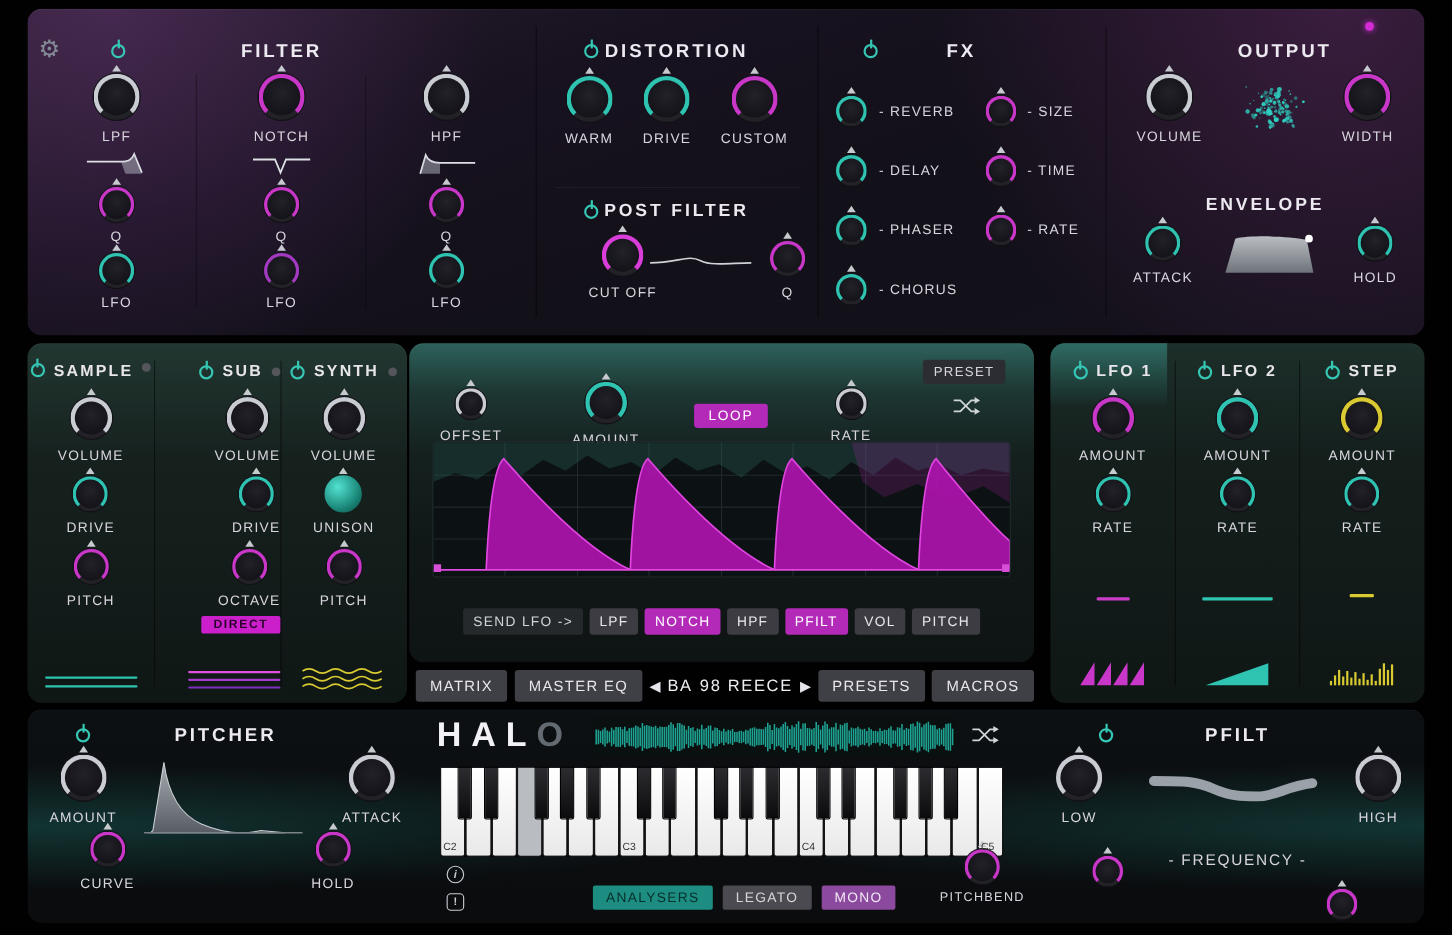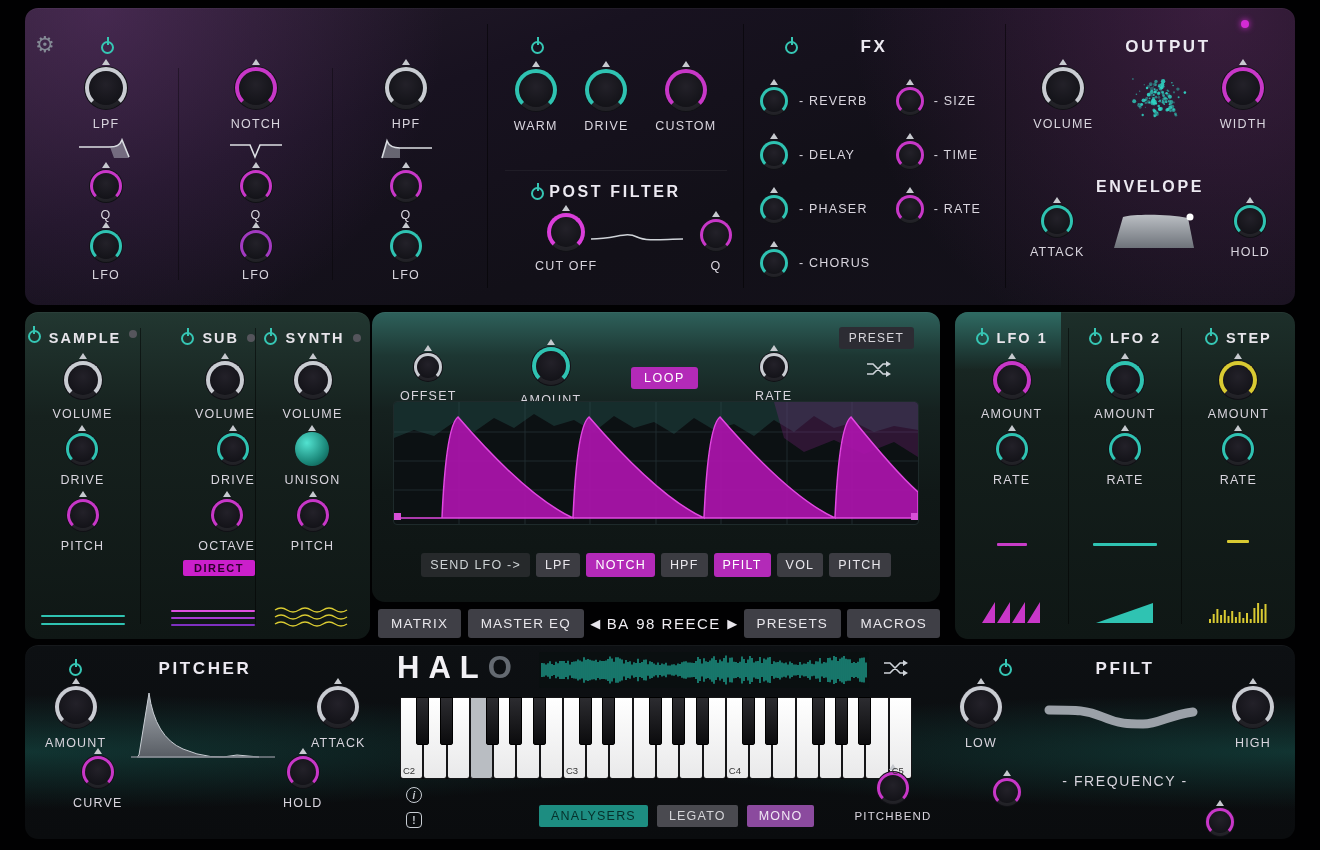--- a/index.html
+++ b/index.html
@@ -65,20 +65,21 @@
 
 <div id="app">
 
   <div class="panel" style="left:25px;top:8px;width:1270px;height:297px;
        background:radial-gradient(circle at 6% 0%,rgba(122,62,140,.38),transparent 28%),radial-gradient(circle at 94% 0%,rgba(150,60,150,.3),transparent 30%),linear-gradient(160deg,#271d2c 0%,#181220 30%,#121018 60%,#14111b 100%);">
 
     <span class="abs gear" style="left:10px;top:26px">⚙</span>
 
     <div class="abs" style="left:0;top:0;width:462px;height:297px">
       <span class="abs pwr" style="left:76px;top:32px"></span>
+      <div class="abs sec-title" style="left:0;top:29px;width:462px">FILTER</div>
       <div class="abs" style="left:6px;top:58px;width:450px;display:flex">
 
         <div style="flex:1;display:flex;flex-direction:column;align-items:center">
           <div class="knob k44" style="--c:#c9ccd2">
               <i class="kr"></i>
               <i class="kt"></i>
             </div>
           <div class="lbl" style="margin-top:7px">LPF</div>
           <svg width="60" height="26" style="margin-top:5px">
               <path d="M3,11 H33 C41,11 44,9 46,4 L53,21" stroke="#dde0e4" stroke-width="1.6" fill="none"></path>
@@ -139,20 +140,21 @@
           <div class="lbl" style="margin-top:5px">LFO</div>
         </div>
       </div>
       <div class="sep-v lite" style="left:153px;top:60px;height:212px"></div>
       <div class="sep-v lite" style="left:307px;top:60px;height:212px"></div>
     </div>
     <div class="sep-v" style="left:462px;top:16px;height:264px"></div>
 
     <div class="abs" style="left:462px;top:0;width:256px;height:162px">
       <span class="abs pwr" style="left:44px;top:32px"></span>
+      <div class="abs sec-title" style="left:0;top:29px;width:256px">DISTORTION</div>
       <div class="abs" style="left:0;top:60px;width:256px;display:flex;justify-content:space-evenly">
         <div class="kstack">
             <div class="knob k44" style="--c:#2fc3b2">
               <i class="kr"></i>
               <i class="kt"></i>
             </div>
             <div class="lbl">WARM</div>
           </div>
         <div class="kstack">
             <div class="knob k44" style="--c:#2fc3b2">

